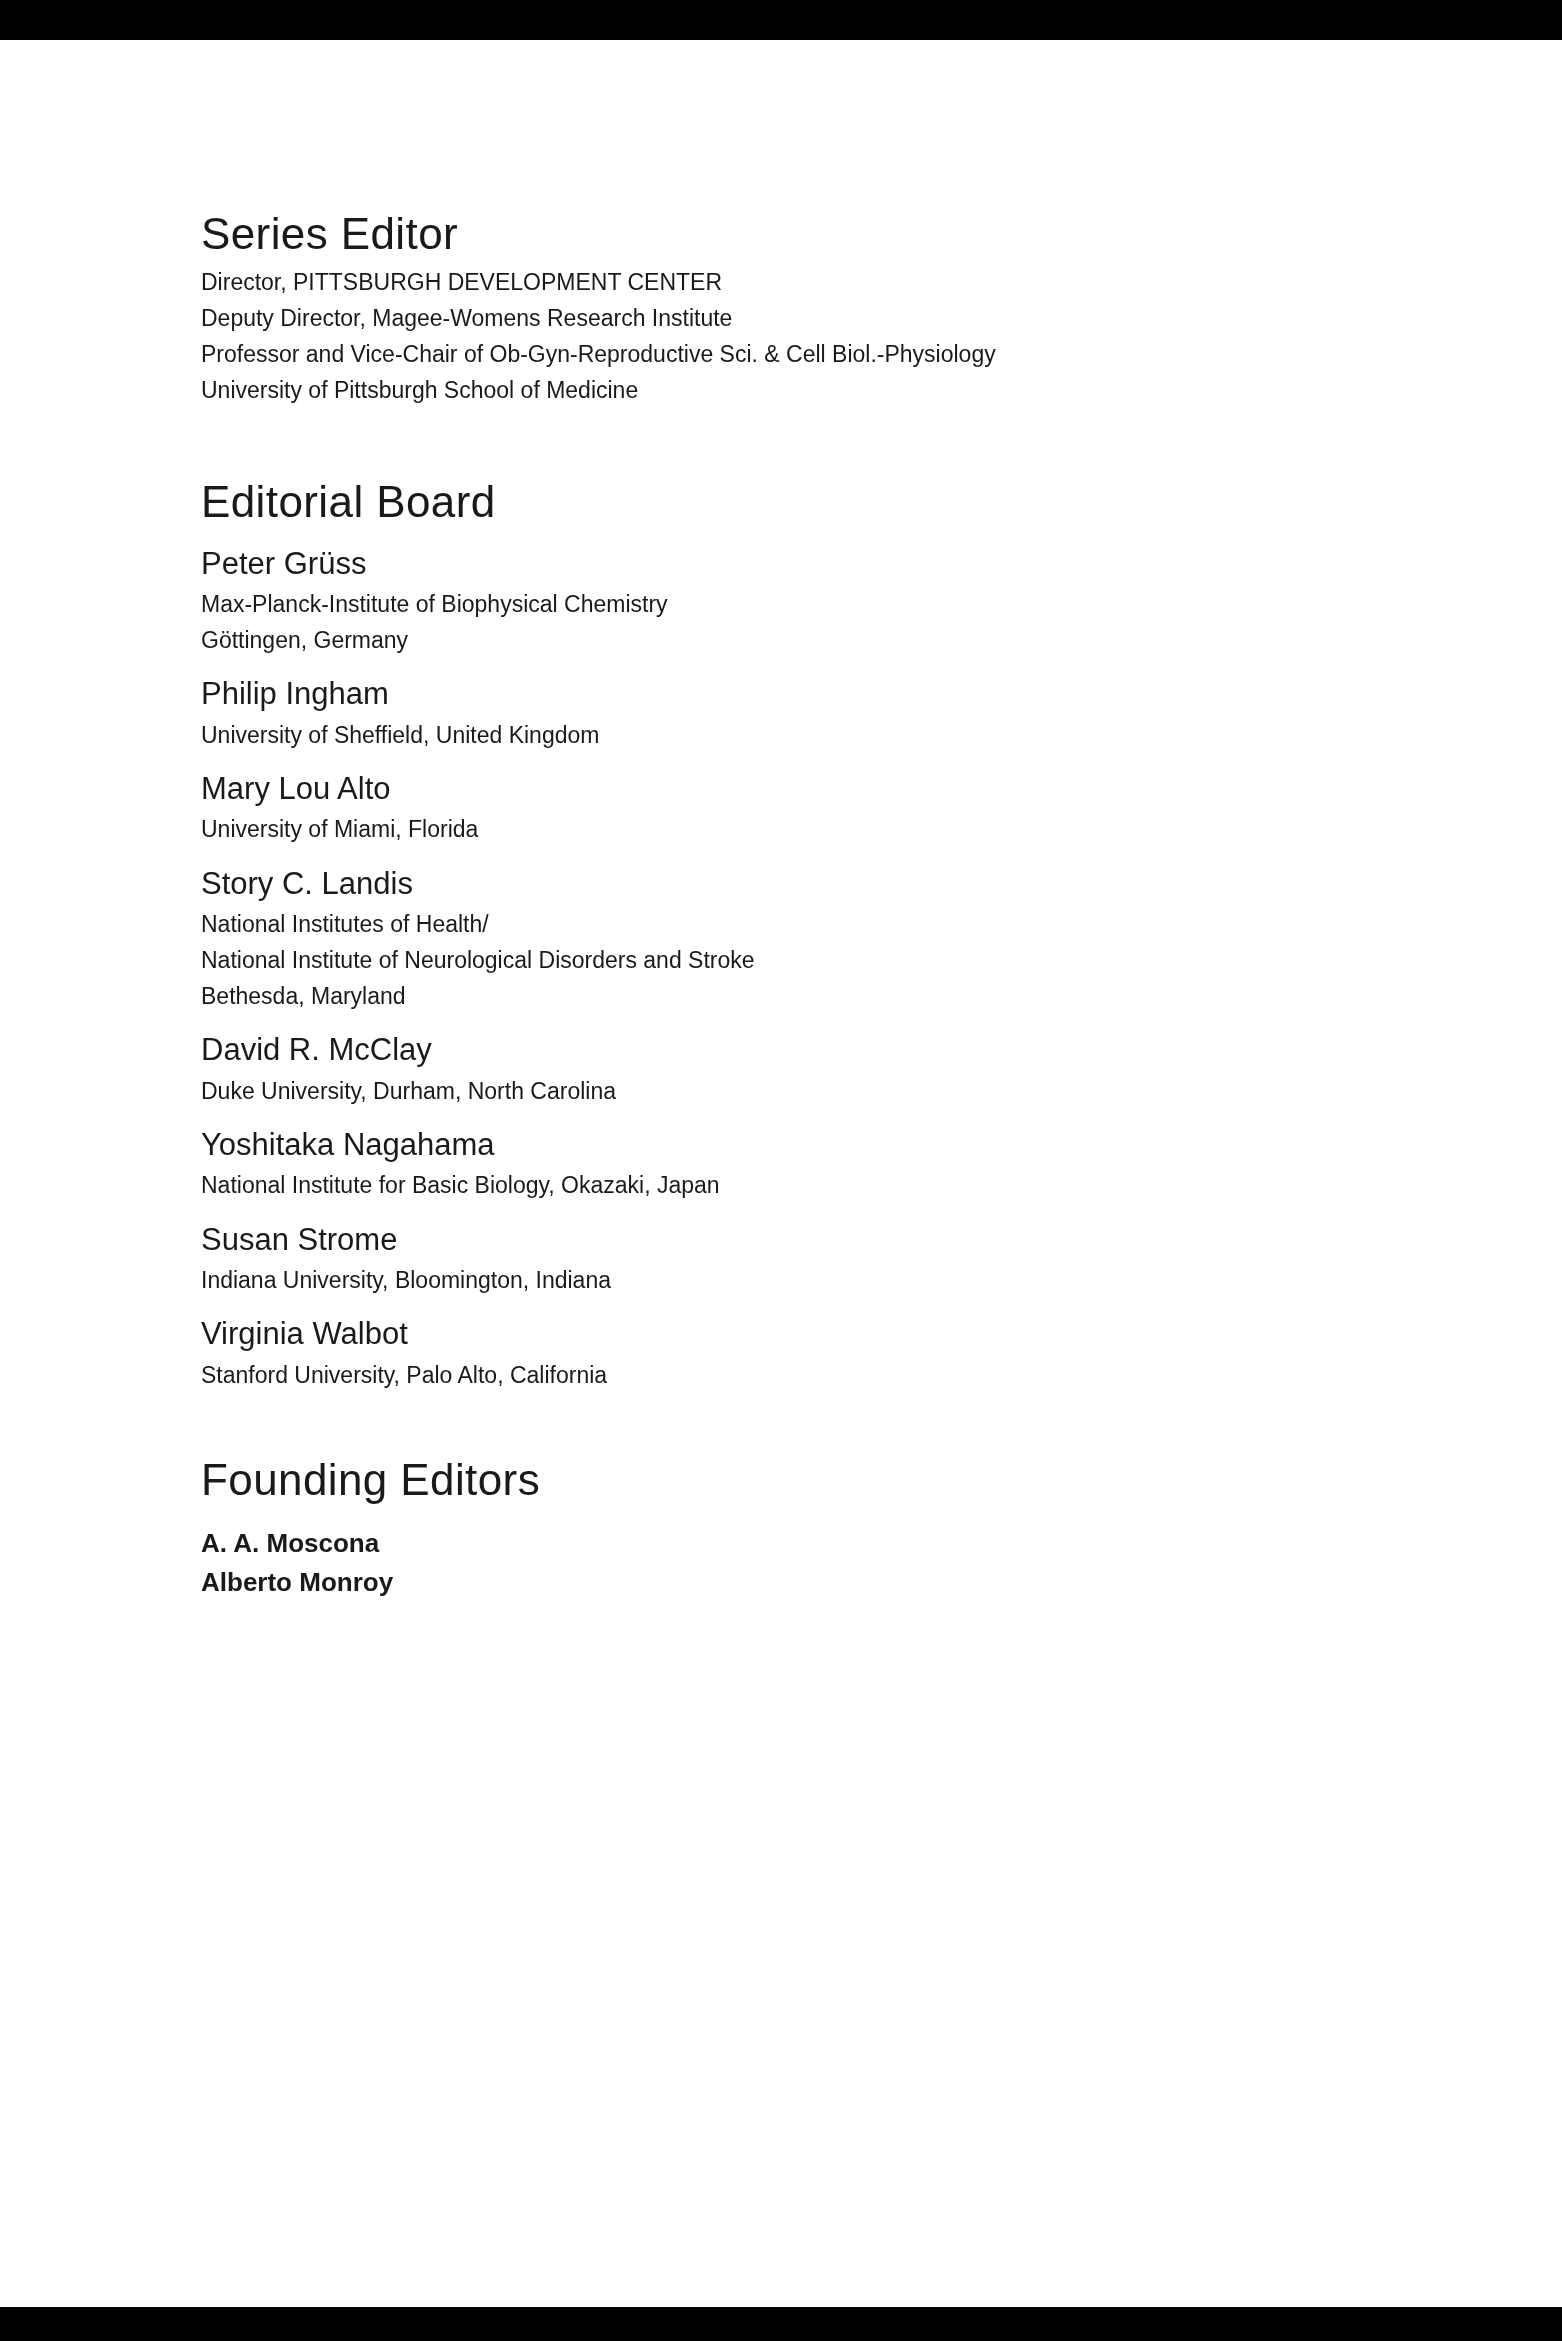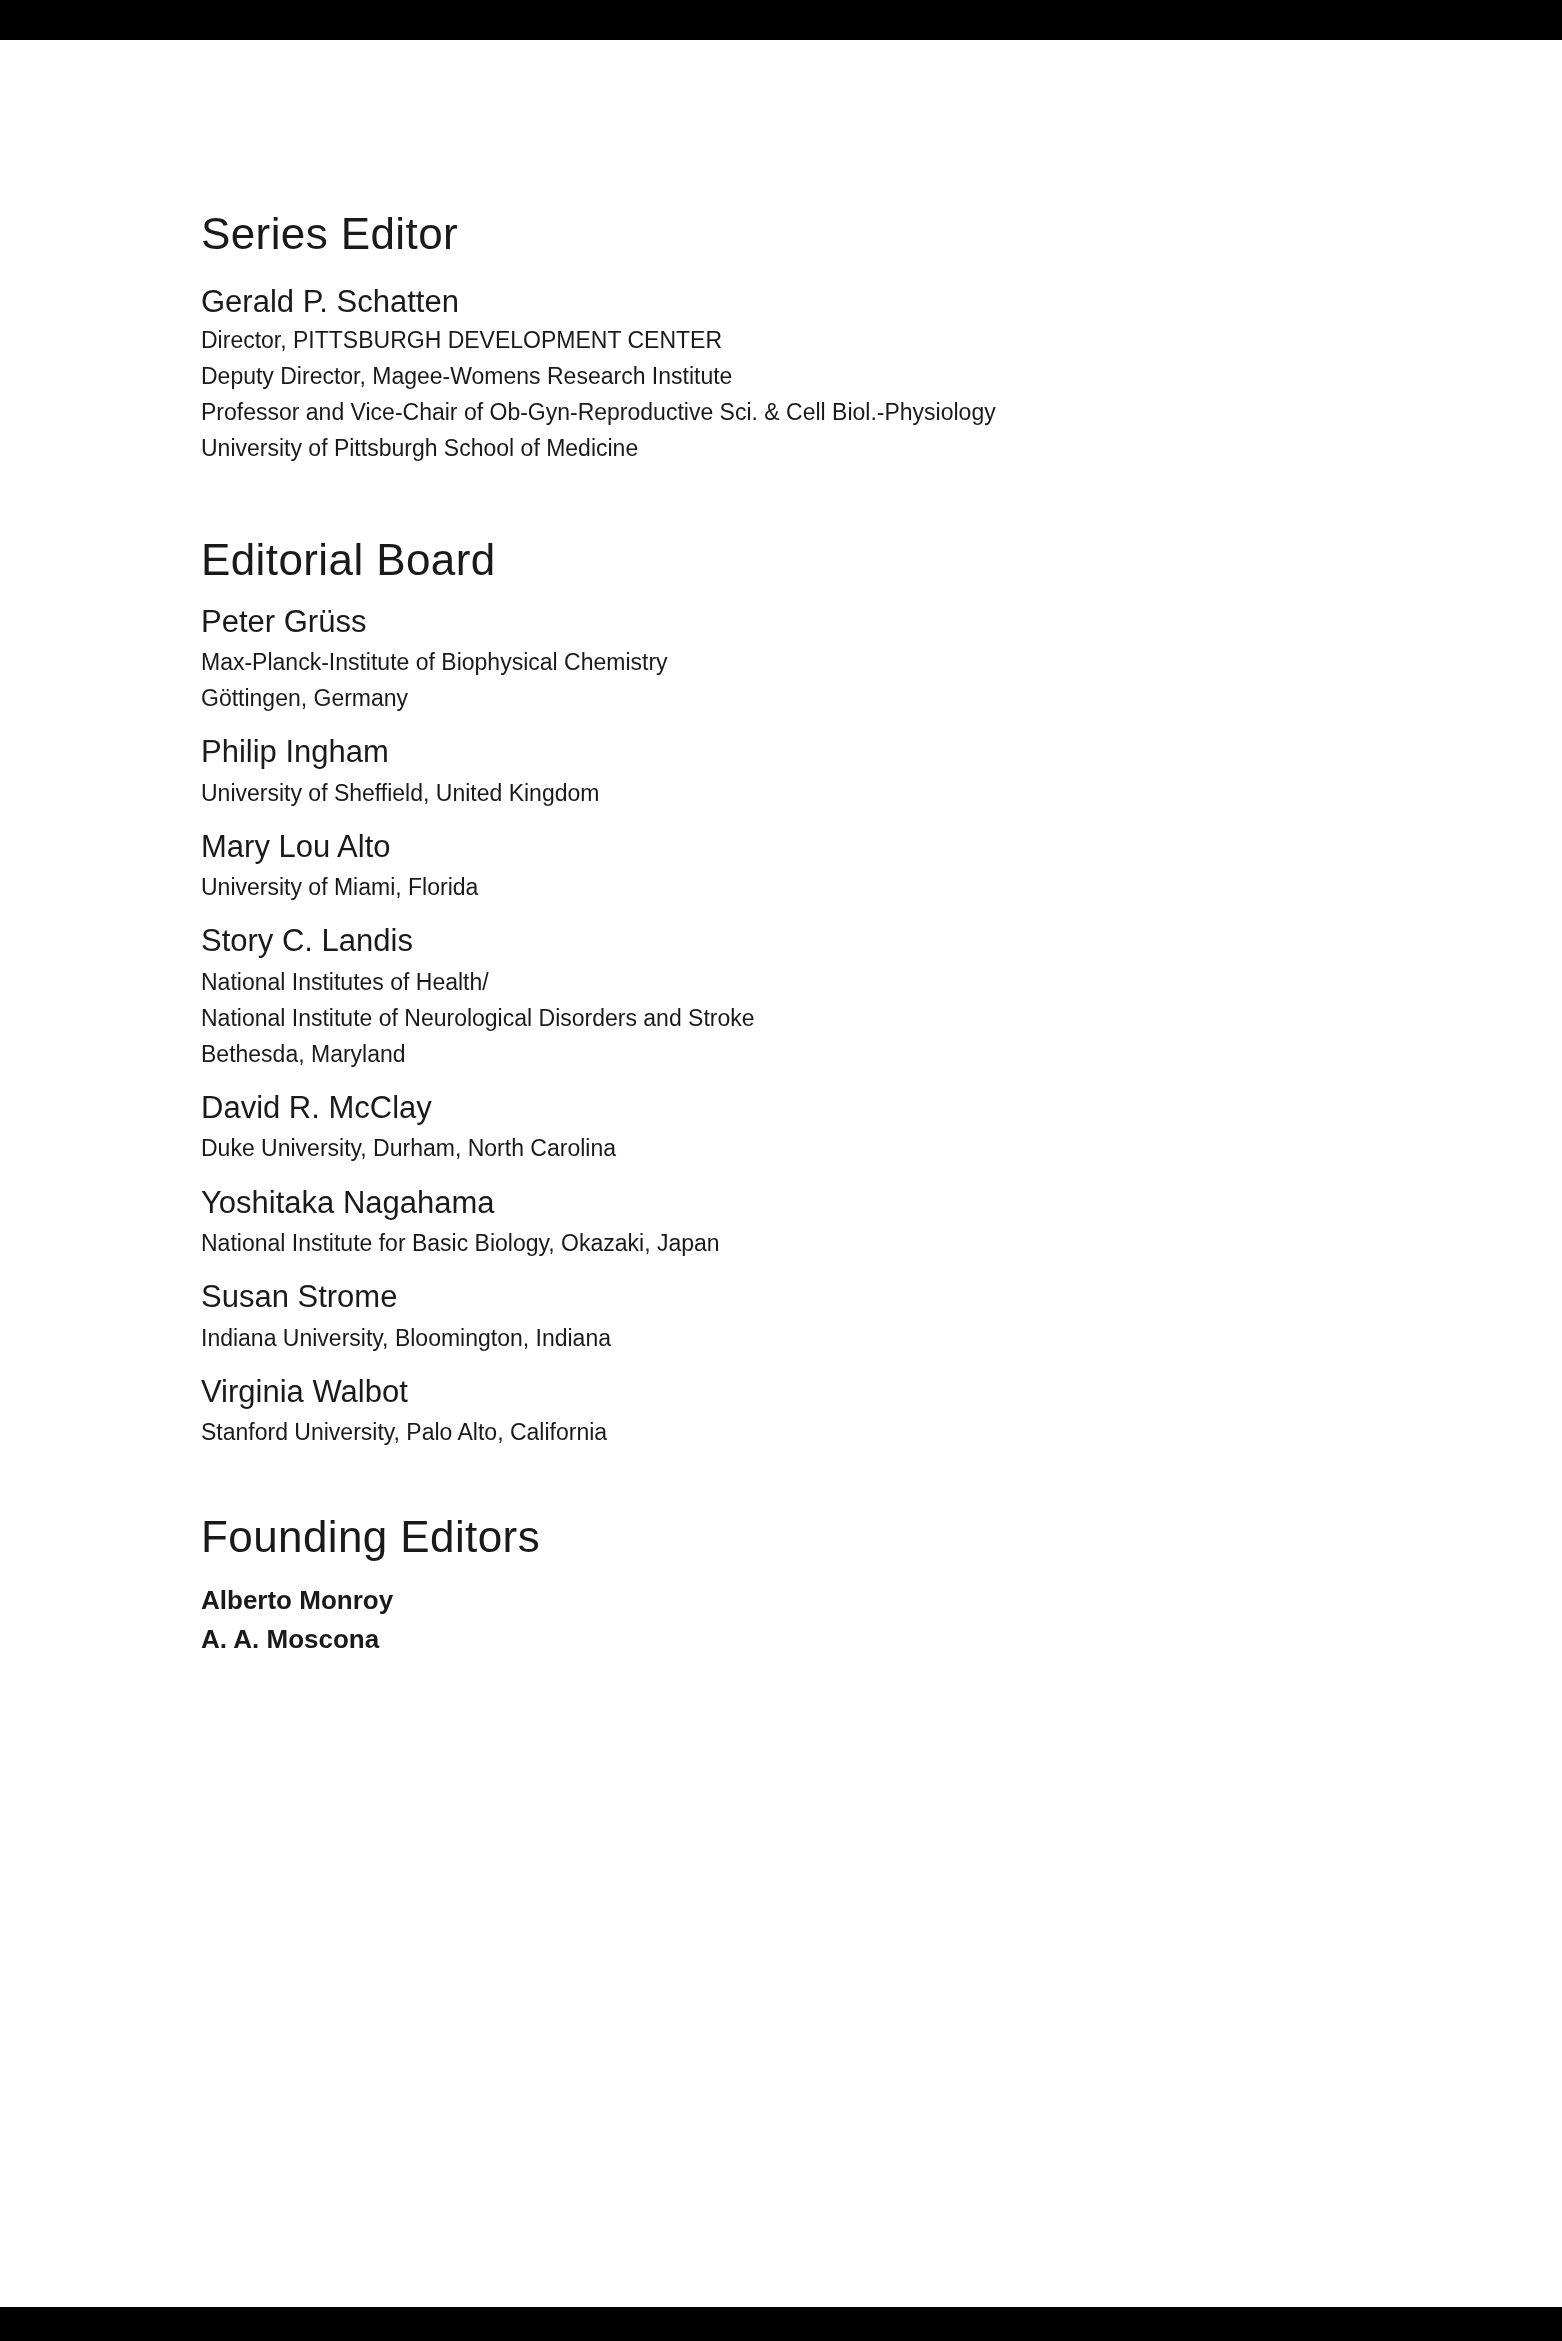--- a/index.html
+++ b/index.html
@@ -74,21 +74,20 @@
 
 <div class="page">
 
   <div class="scan-bar top"></div>
 
   <div class="content">
 
     <div class="section-heading">Series Editor</div>
 
     <div class="series-block">
-      <div class="editor-name">Gerald P. Schatten</div>
       <div class="detail-line">Director, PITTSBURGH DEVELOPMENT CENTER</div>
       <div class="detail-line">Deputy Director, Magee-Womens Research Institute</div>
       <div class="detail-line">Professor and Vice-Chair of Ob-Gyn-Reproductive Sci. &amp; Cell Biol.-Physiology</div>
       <div class="detail-line">University of Pittsburgh School of Medicine</div>
     </div>
 
     <div class="section-heading heading-editorial">Editorial Board</div>
 
     <div class="member">
       <div class="editor-name">Peter Grüss</div>
@@ -129,22 +128,22 @@
     </div>
 
     <div class="member">
       <div class="editor-name">Virginia Walbot</div>
       <div class="detail-line">Stanford University, Palo Alto, California</div>
     </div>
 
     <div class="section-heading heading-founding">Founding Editors</div>
 
     <div class="founding-names">
+      <div class="founding-name">A. A. Moscona</div>
       <div class="founding-name">Alberto Monroy</div>
-      <div class="founding-name">A. A. Moscona</div>
     </div>
 
   </div>
 
   <div class="scan-bar bottom"></div>
 
 </div>
 
 
 </body></html>

